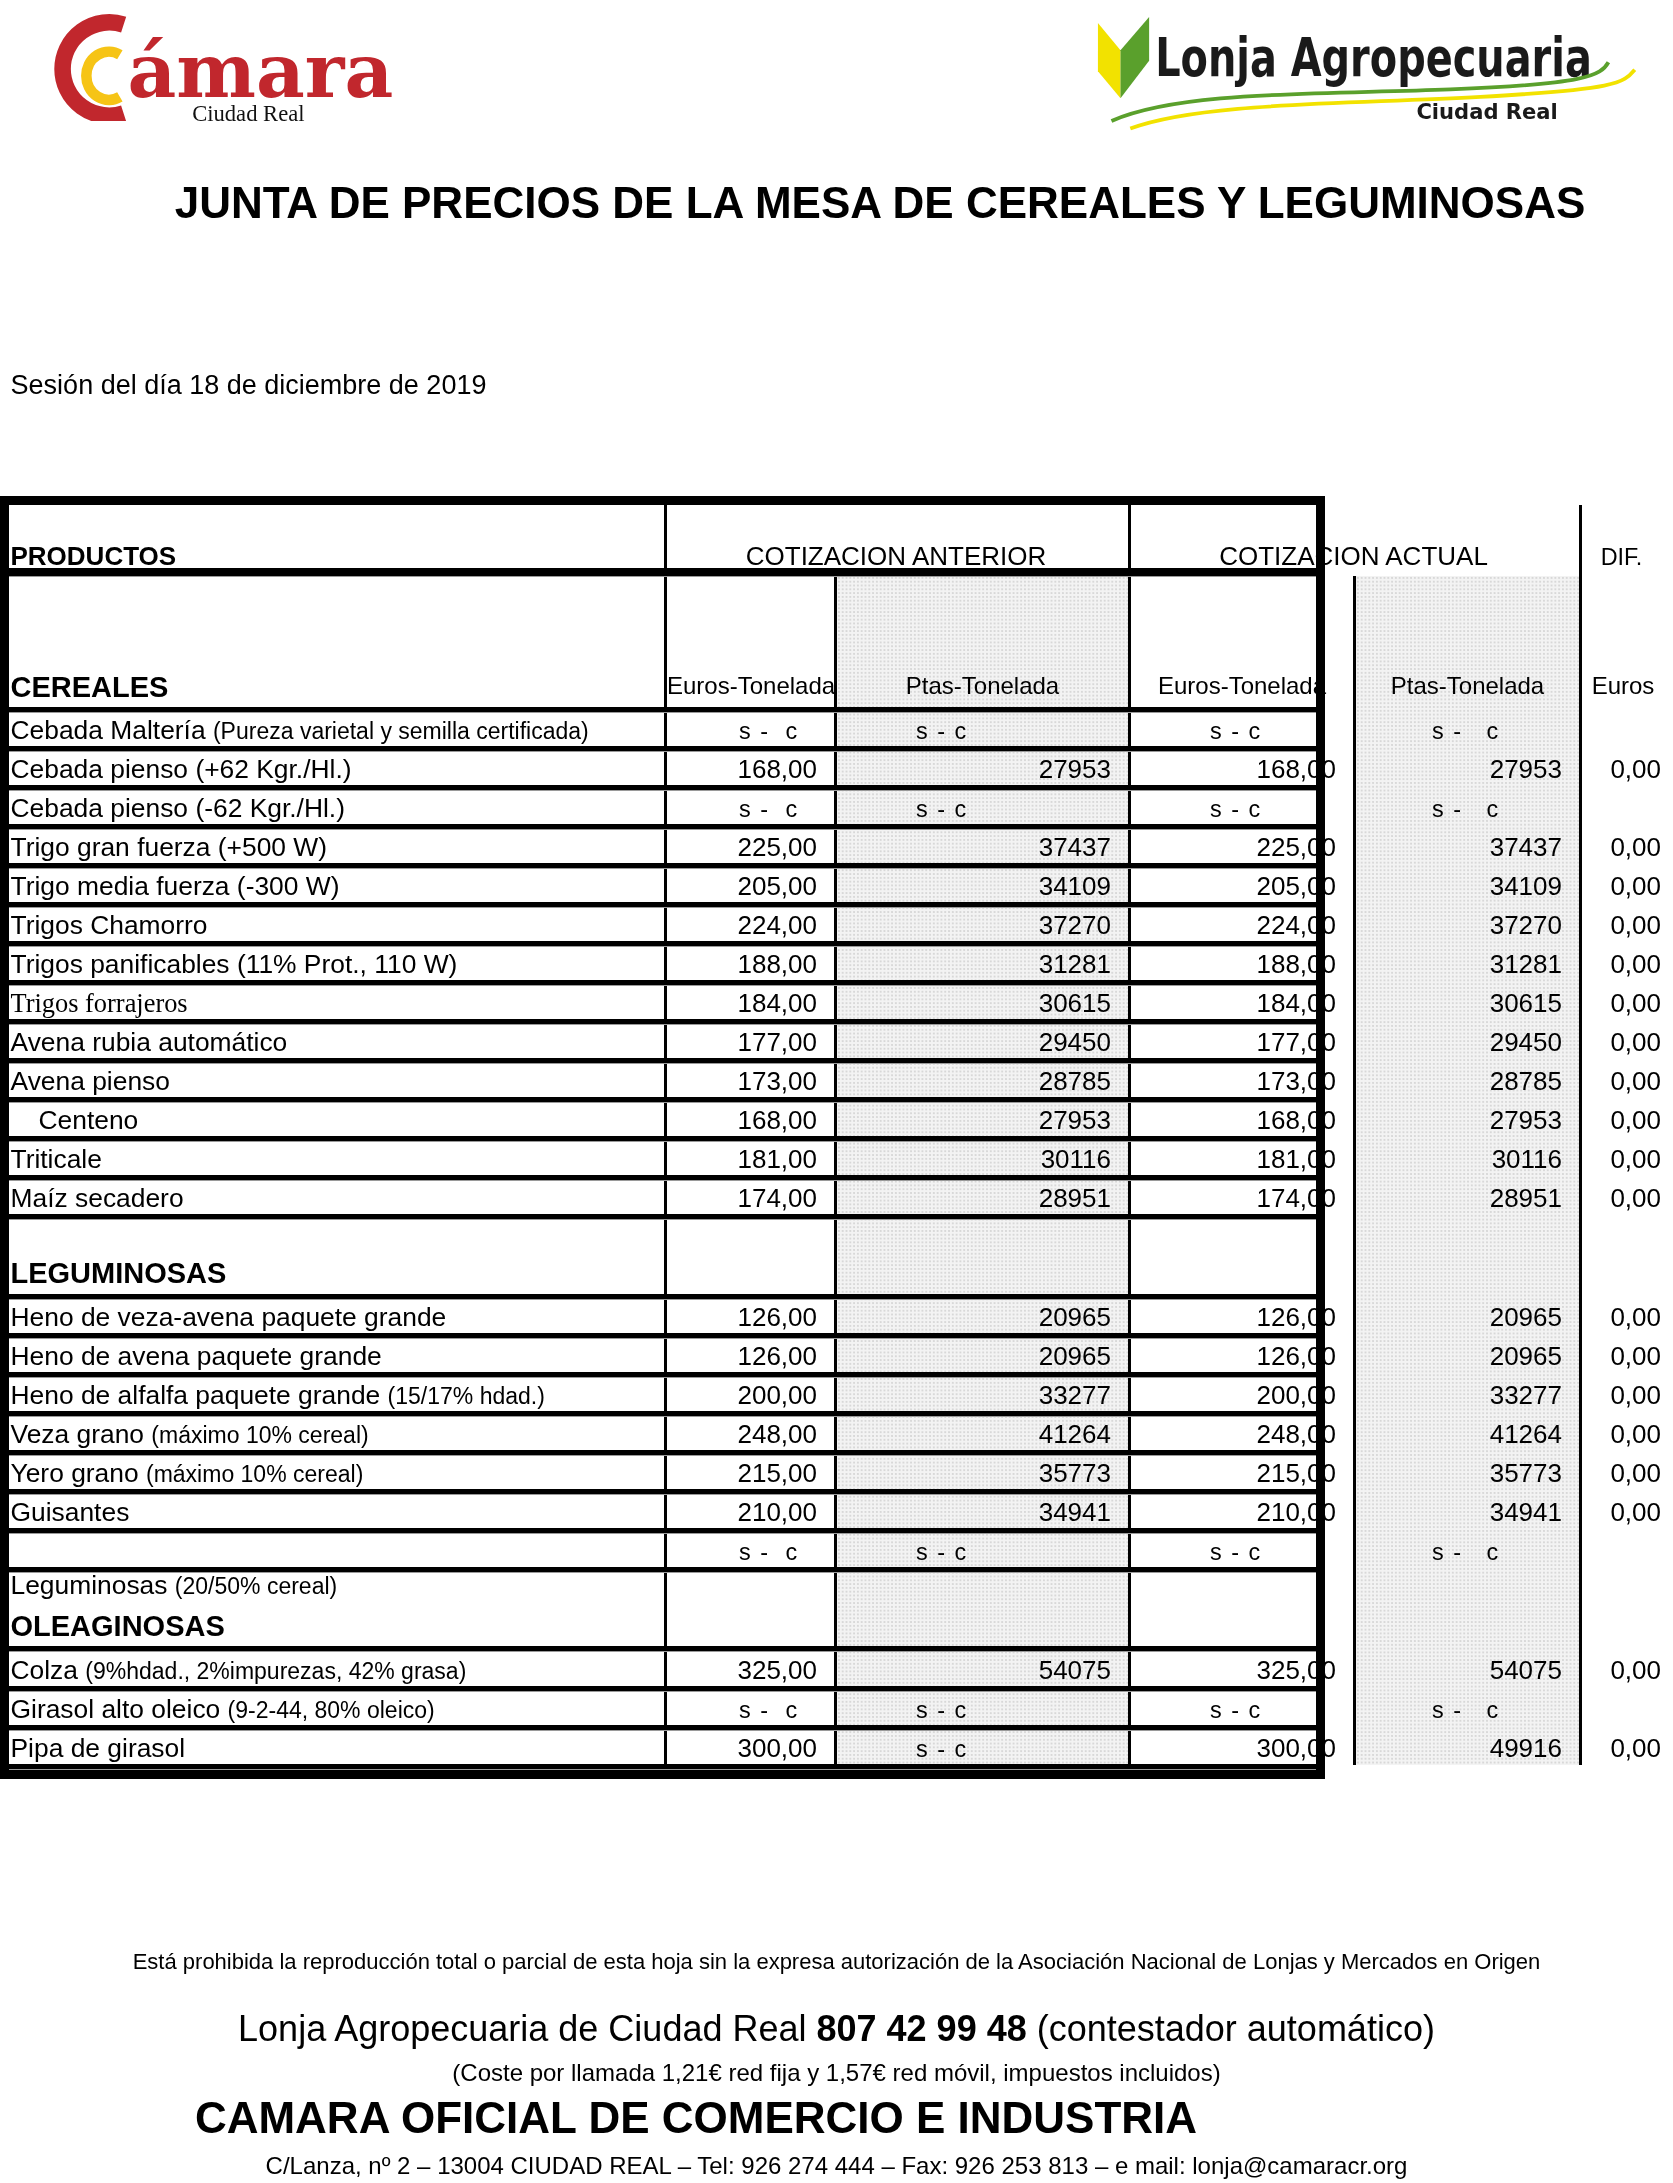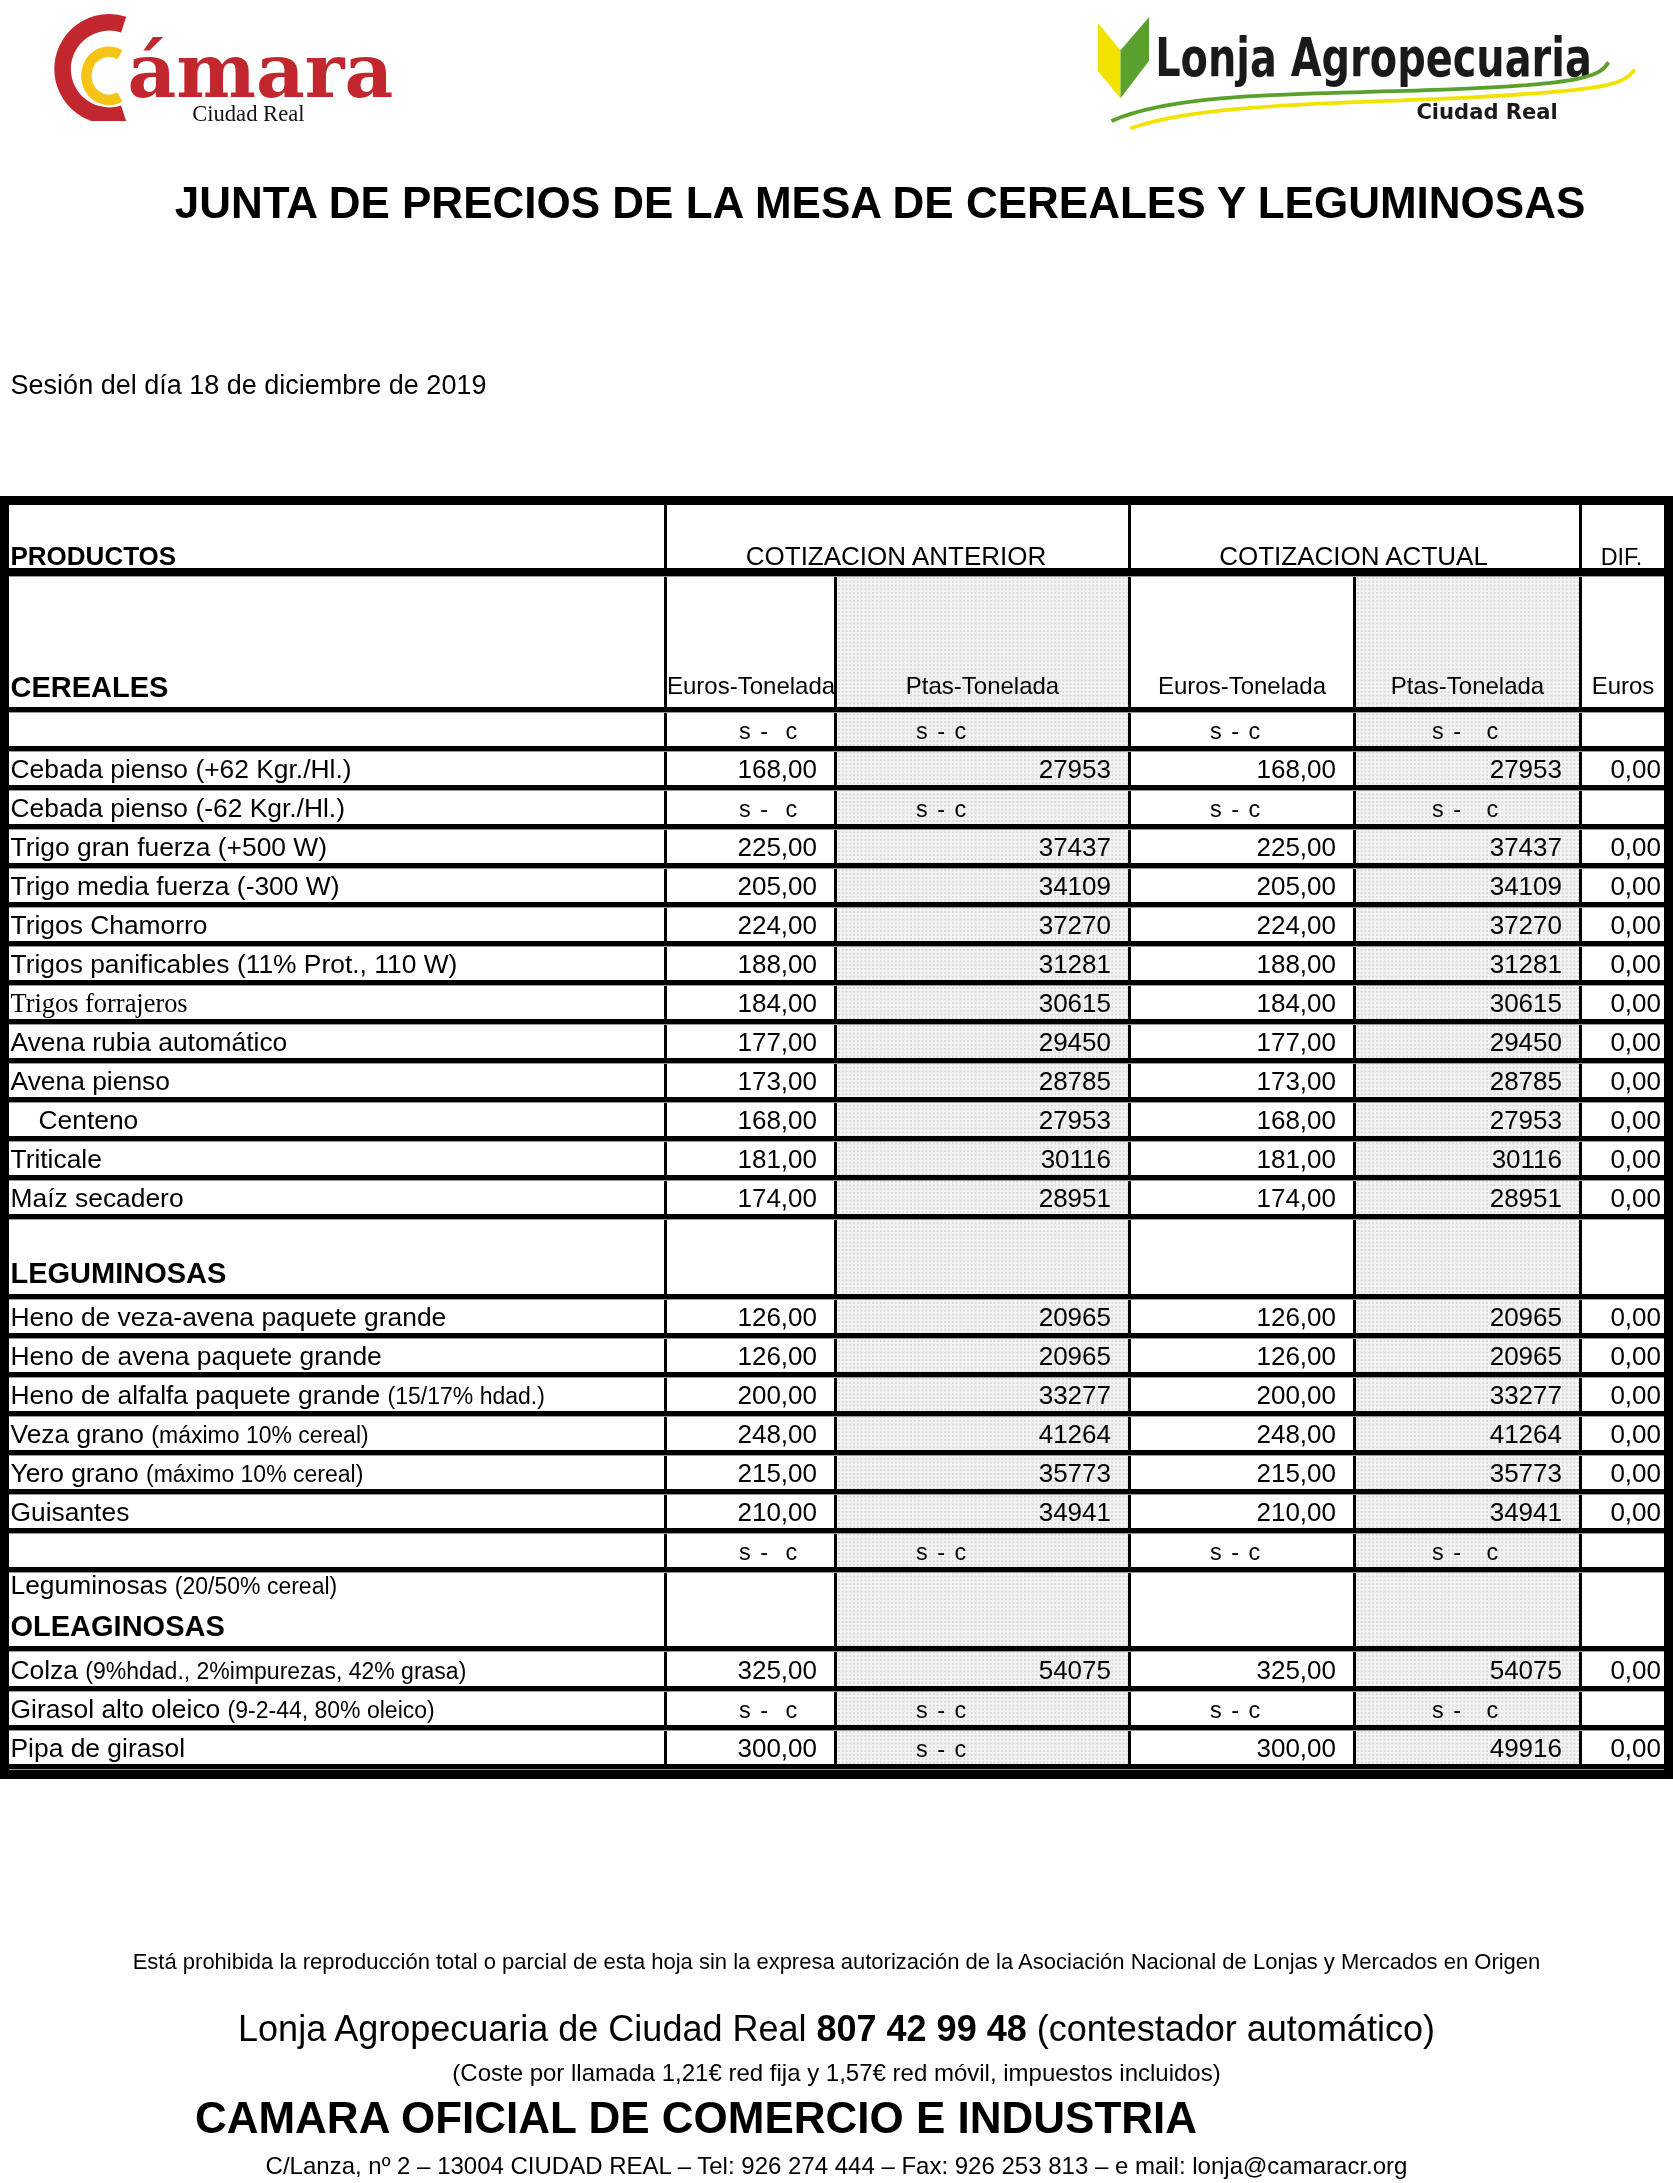--- a/index.html
+++ b/index.html
@@ -7,21 +7,21 @@
   .abs { position: absolute; }
 
   
   #logo-camara { left: 44px; top: 7.6px; width: 438px; height: 113px; }
   #logo-lonja { left: 1088px; top: 7.6px; width: 574px; height: 128px; }
 
   #doc-title { left: 0; width: 1760px; top: 178px; text-align: center; font-weight: bold; font-size: 44px; letter-spacing: 0px; white-space: nowrap; }
   #session { left: 10.6px; top: 370px; font-size: 27px; white-space: nowrap; }
 
   
-  #price-table { left: 0; top: 496px; width: 1673px; height: 1275px; box-sizing: border-box; border: 9px solid #000; border-left-width: 9px; }
+  #price-table { left: 0; top: 496px; width: 1325px; height: 1275px; box-sizing: border-box; border: 9px solid #000; border-left-width: 9px; }
   .vline { position: absolute; background: #000; width: 3px; }
   .hline { position: absolute; background: #000; height: 4.5px; left: 0; right: 0; }
   .hline.thick { height: 7.6px; }
   .hline .g { position:absolute; left:0; right:0; bottom:-1.5px; height:1.5px; background:#9a9a9a; }
   .shade { position: absolute; background-color: #f3f3f3;
     background-image: radial-gradient(#c9c9c9 0.6px, transparent 0.8px);
     background-size: 3.8px 3.8px; }
   .cell { position: absolute; white-space: nowrap; font-size: 26px; line-height: 1; }
   .num { text-align: right; }
   .ctr { text-align: center; }
@@ -159,20 +159,21 @@
     <div class="cell hdr ctr" style="left: 1119px; width: 451px; top: 38px;">COTIZACION ACTUAL</div>
     <div class="cell hdr ctr" style="left: 1570px; width: 85px; top: 41px; font-size: 23.4px;">DIF.</div>
     <div class="cell ctr" style="left: 658px; width: 167px; top: 169px; font-size: 24px;">Euros-Tonelada</div>
     <div class="cell ctr" style="left: 828px; width: 291px; top: 169px; font-size: 24px;">Ptas-Tonelada</div>
     <div class="cell ctr" style="left: 1122px; width: 222px; top: 169px; font-size: 24px;">Euros-Tonelada</div>
     <div class="cell ctr" style="left: 1347px; width: 223px; top: 169px; font-size: 24px;">Ptas-Tonelada</div>
     <div class="cell ctr" style="left: 1573px; width: 82px; top: 169px; font-size: 24px;">Euros</div>
     <div class="cell sec" style="top: 168px;">CEREALES</div>
     <div class="cell sec" style="top: 754px;">LEGUMINOSAS</div>
     <div class="cell sec" style="top: 1107px;">OLEAGINOSAS</div>
+    <div class="cell prod" style="top: 212px;"><span>Cebada Maltería</span> <small>(Pureza varietal y semilla certificada)</small></div>
     <div class="cell sc" style="left: 658px; width: auto; top: 215px; text-align: left; padding-left: 72px; white-space: pre;">s -  c</div>
     <div class="cell sc" style="left: 828px; width: auto; top: 215px; text-align: left; padding-left: 79px; white-space: pre;">s - c</div>
     <div class="cell sc" style="left: 1122px; width: auto; top: 215px; text-align: left; padding-left: 79px; white-space: pre;">s - c</div>
     <div class="cell sc" style="left: 1347px; width: auto; top: 215px; text-align: left; padding-left: 76px; white-space: pre;">s -   c</div>
     <div class="cell num" style="left: 1573px; width: 79px; top: 212px; text-align: right;"></div>
     <div class="cell prod" style="top: 251px;"><span>Cebada pienso (+62 Kgr./Hl.)</span></div>
     <div class="cell num" style="left: 658px; width: 150px; top: 251px; text-align: right;">168,00</div>
     <div class="cell num" style="left: 828px; width: 274px; top: 251px; text-align: right;">27953</div>
     <div class="cell num" style="left: 1122px; width: 205px; top: 251px; text-align: right;">168,00</div>
     <div class="cell num" style="left: 1347px; width: 206px; top: 251px; text-align: right;">27953</div>

